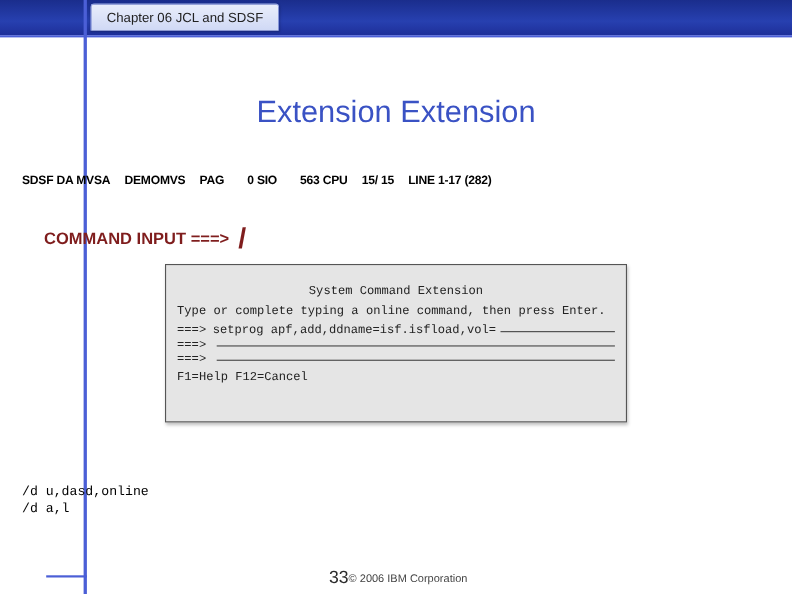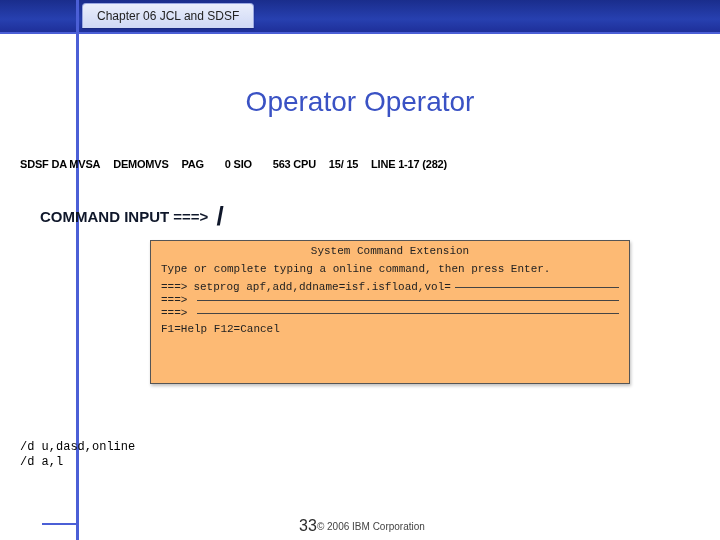--- a/index.html
+++ b/index.html
@@ -73,42 +73,42 @@
   }
   .line1 .gap-sm { display:inline-block; width: 10px; }
   .line1 .gap-md { display:inline-block; width: 18px; }
   .line2 {
     position: absolute;
     top: 198px;
     left: 40px;
     right: 20px;
     font-size: 15px;
     font-weight: bold;
-    color: #0f172a;
+    color: #7f1d1d;
     display: flex;
     justify-content: space-between;
     align-items: baseline;
   }
   .line2 .slash {
     font-size: 26px;
     font-weight: bold;
     display: inline-block;
     transform: translateY(3px);
     margin-left: 4px;
   }
   .panel {
     position: absolute;
     top: 240px;
     left: 150px;
-    width: 480px;
+    width: 420px;
     height: 144px;
     border: 1px solid #555;
     box-shadow: 1px 2px 3px rgba(0,0,0,0.25);
-    background: #fdba74;
-    padding: 4px 10px;
+    background: #e5e5e5;
+    padding: 18px 10px;
     font-family: "Courier New", Courier, monospace;
     font-size: 11px;
     color: #222;
   }
   .panel-title {
     text-align: center;
     font-weight: normal;
     margin-bottom: 6px;
   }
   .panel-instr {
@@ -163,21 +163,21 @@
 
 <div class="topbar"></div>
 
 <div class="chapter-tab">
   <span>Chapter 06 JCL and SDSF</span>
 </div>
 
 <div class="left-rule"></div>
 <div class="left-tick" style="top:523px"></div>
 
-<h1 class="slide-title">Operator Operator</h1>
+<h1 class="slide-title">Extension Extension</h1>
 
 <div class="line1">
   <span>SDSF DA MVSA</span><span class="gap-sm"></span>
   <span>DEMOMVS</span><span class="gap-sm"></span>
   <span>PAG</span><span class="gap-md"></span>
   <span>0 SIO</span><span class="gap-md"></span>
   <span>563 CPU</span><span class="gap-sm"></span>
   <span>15/ 15</span><span class="gap-sm"></span>
   <span>LINE 1-17 (282)</span>
 </div>

